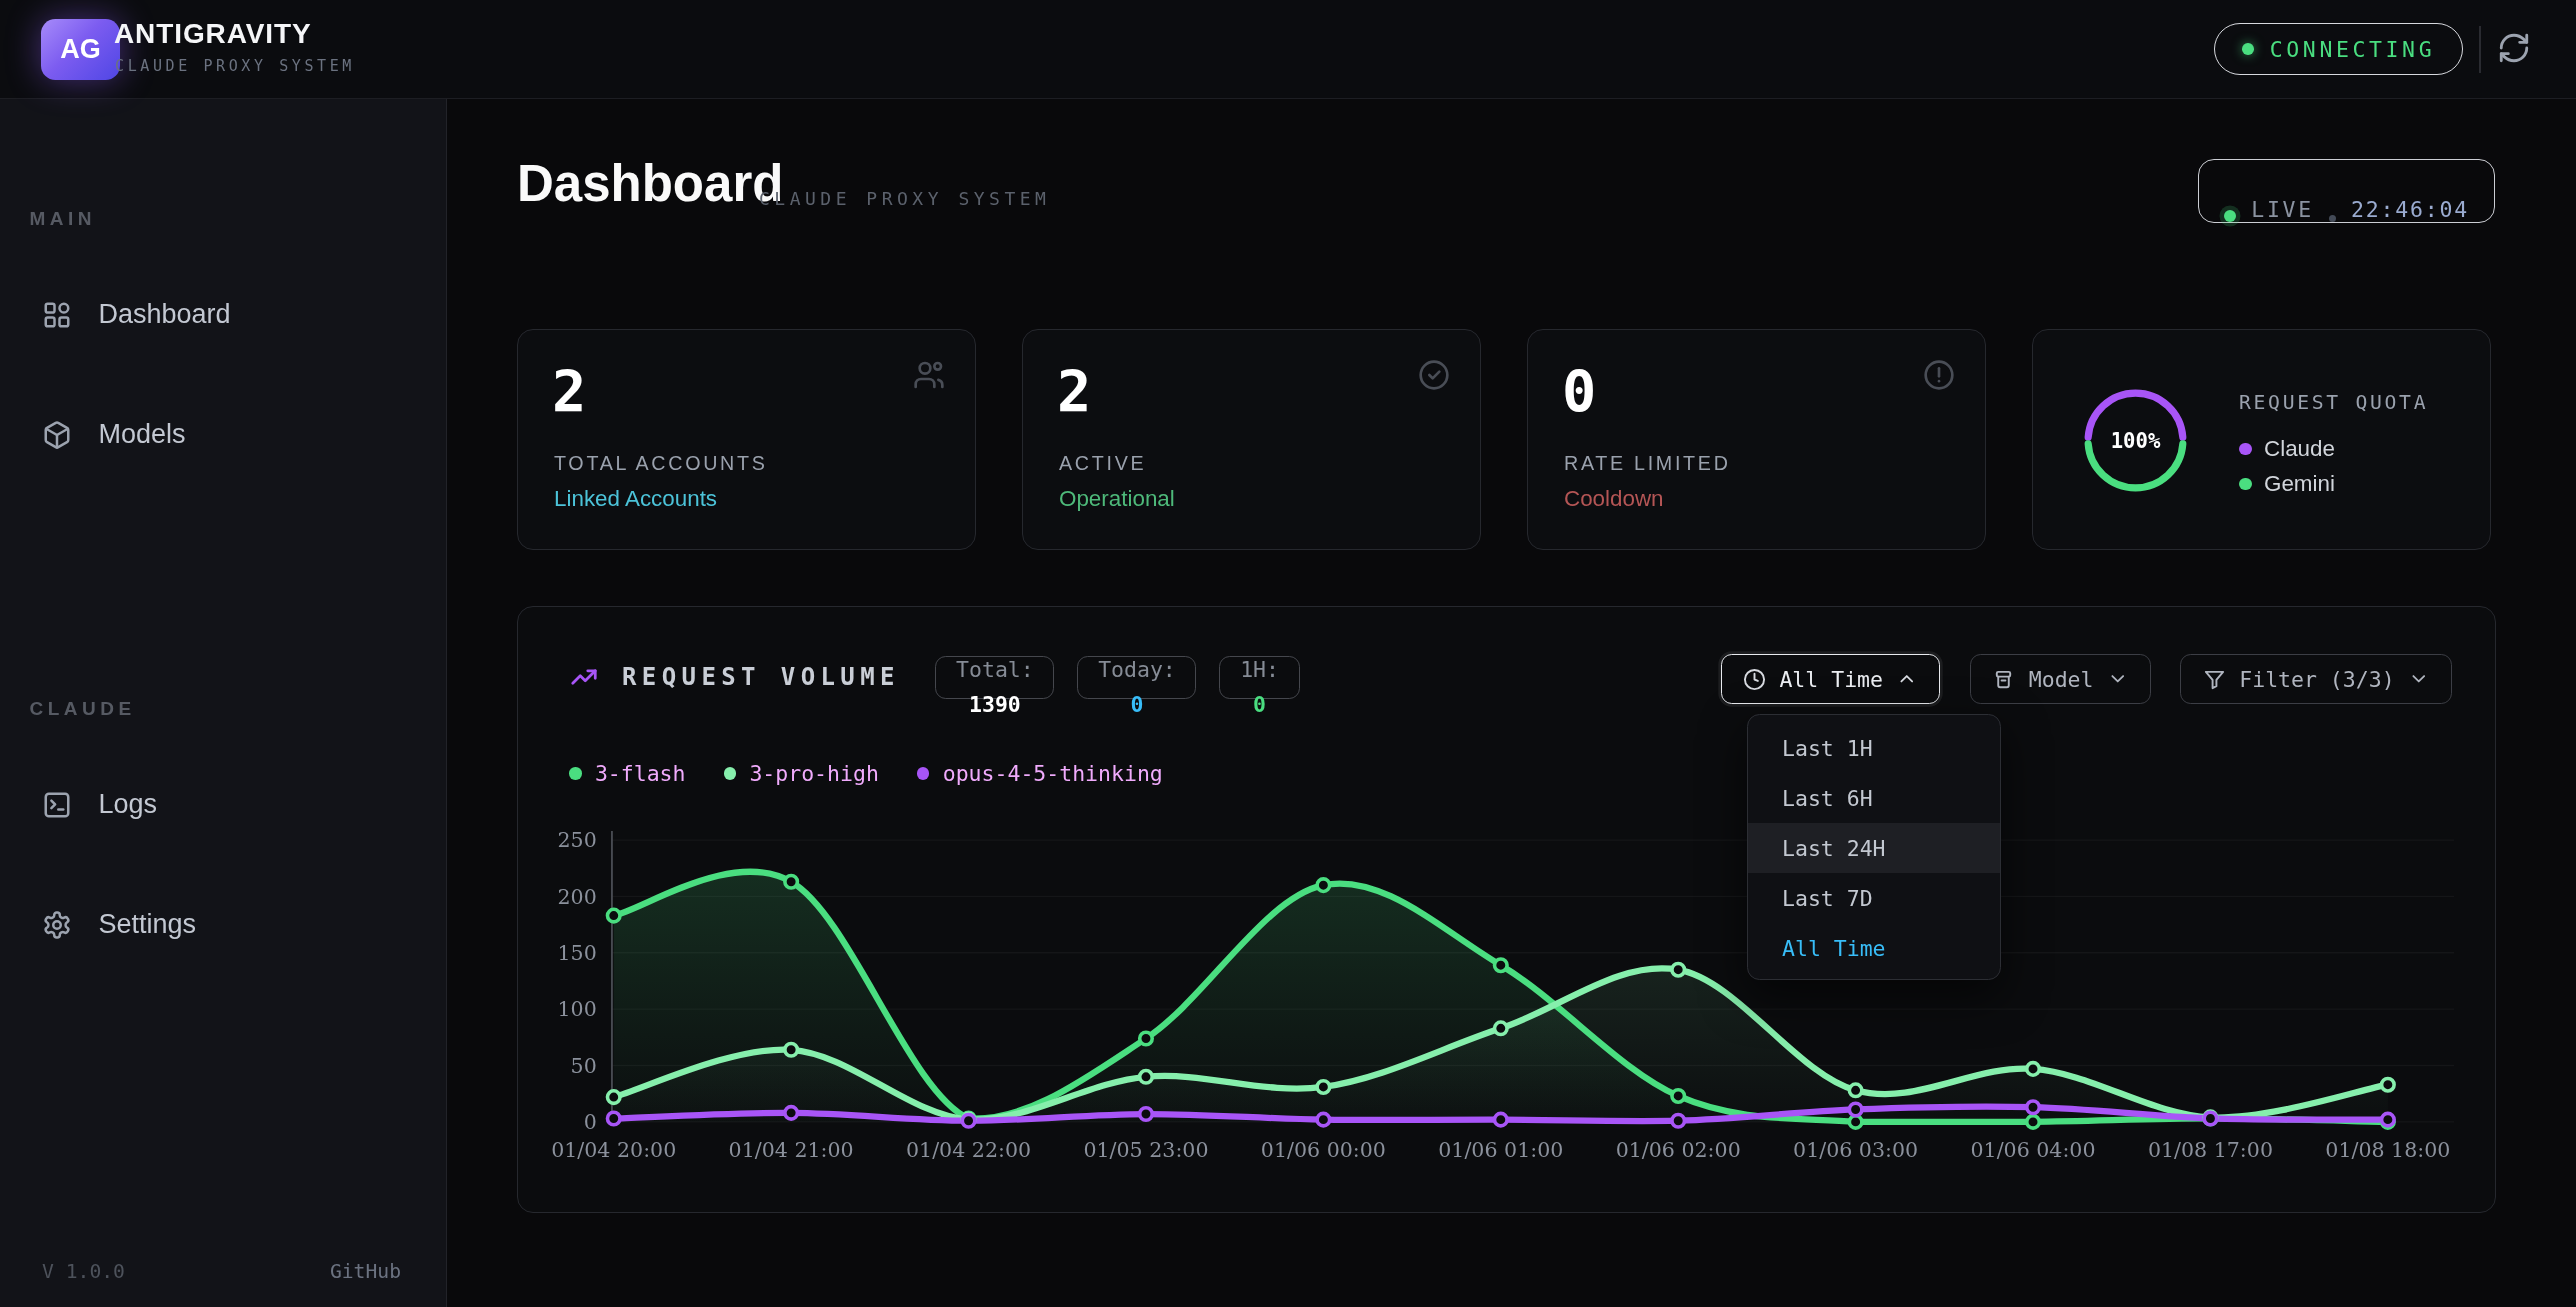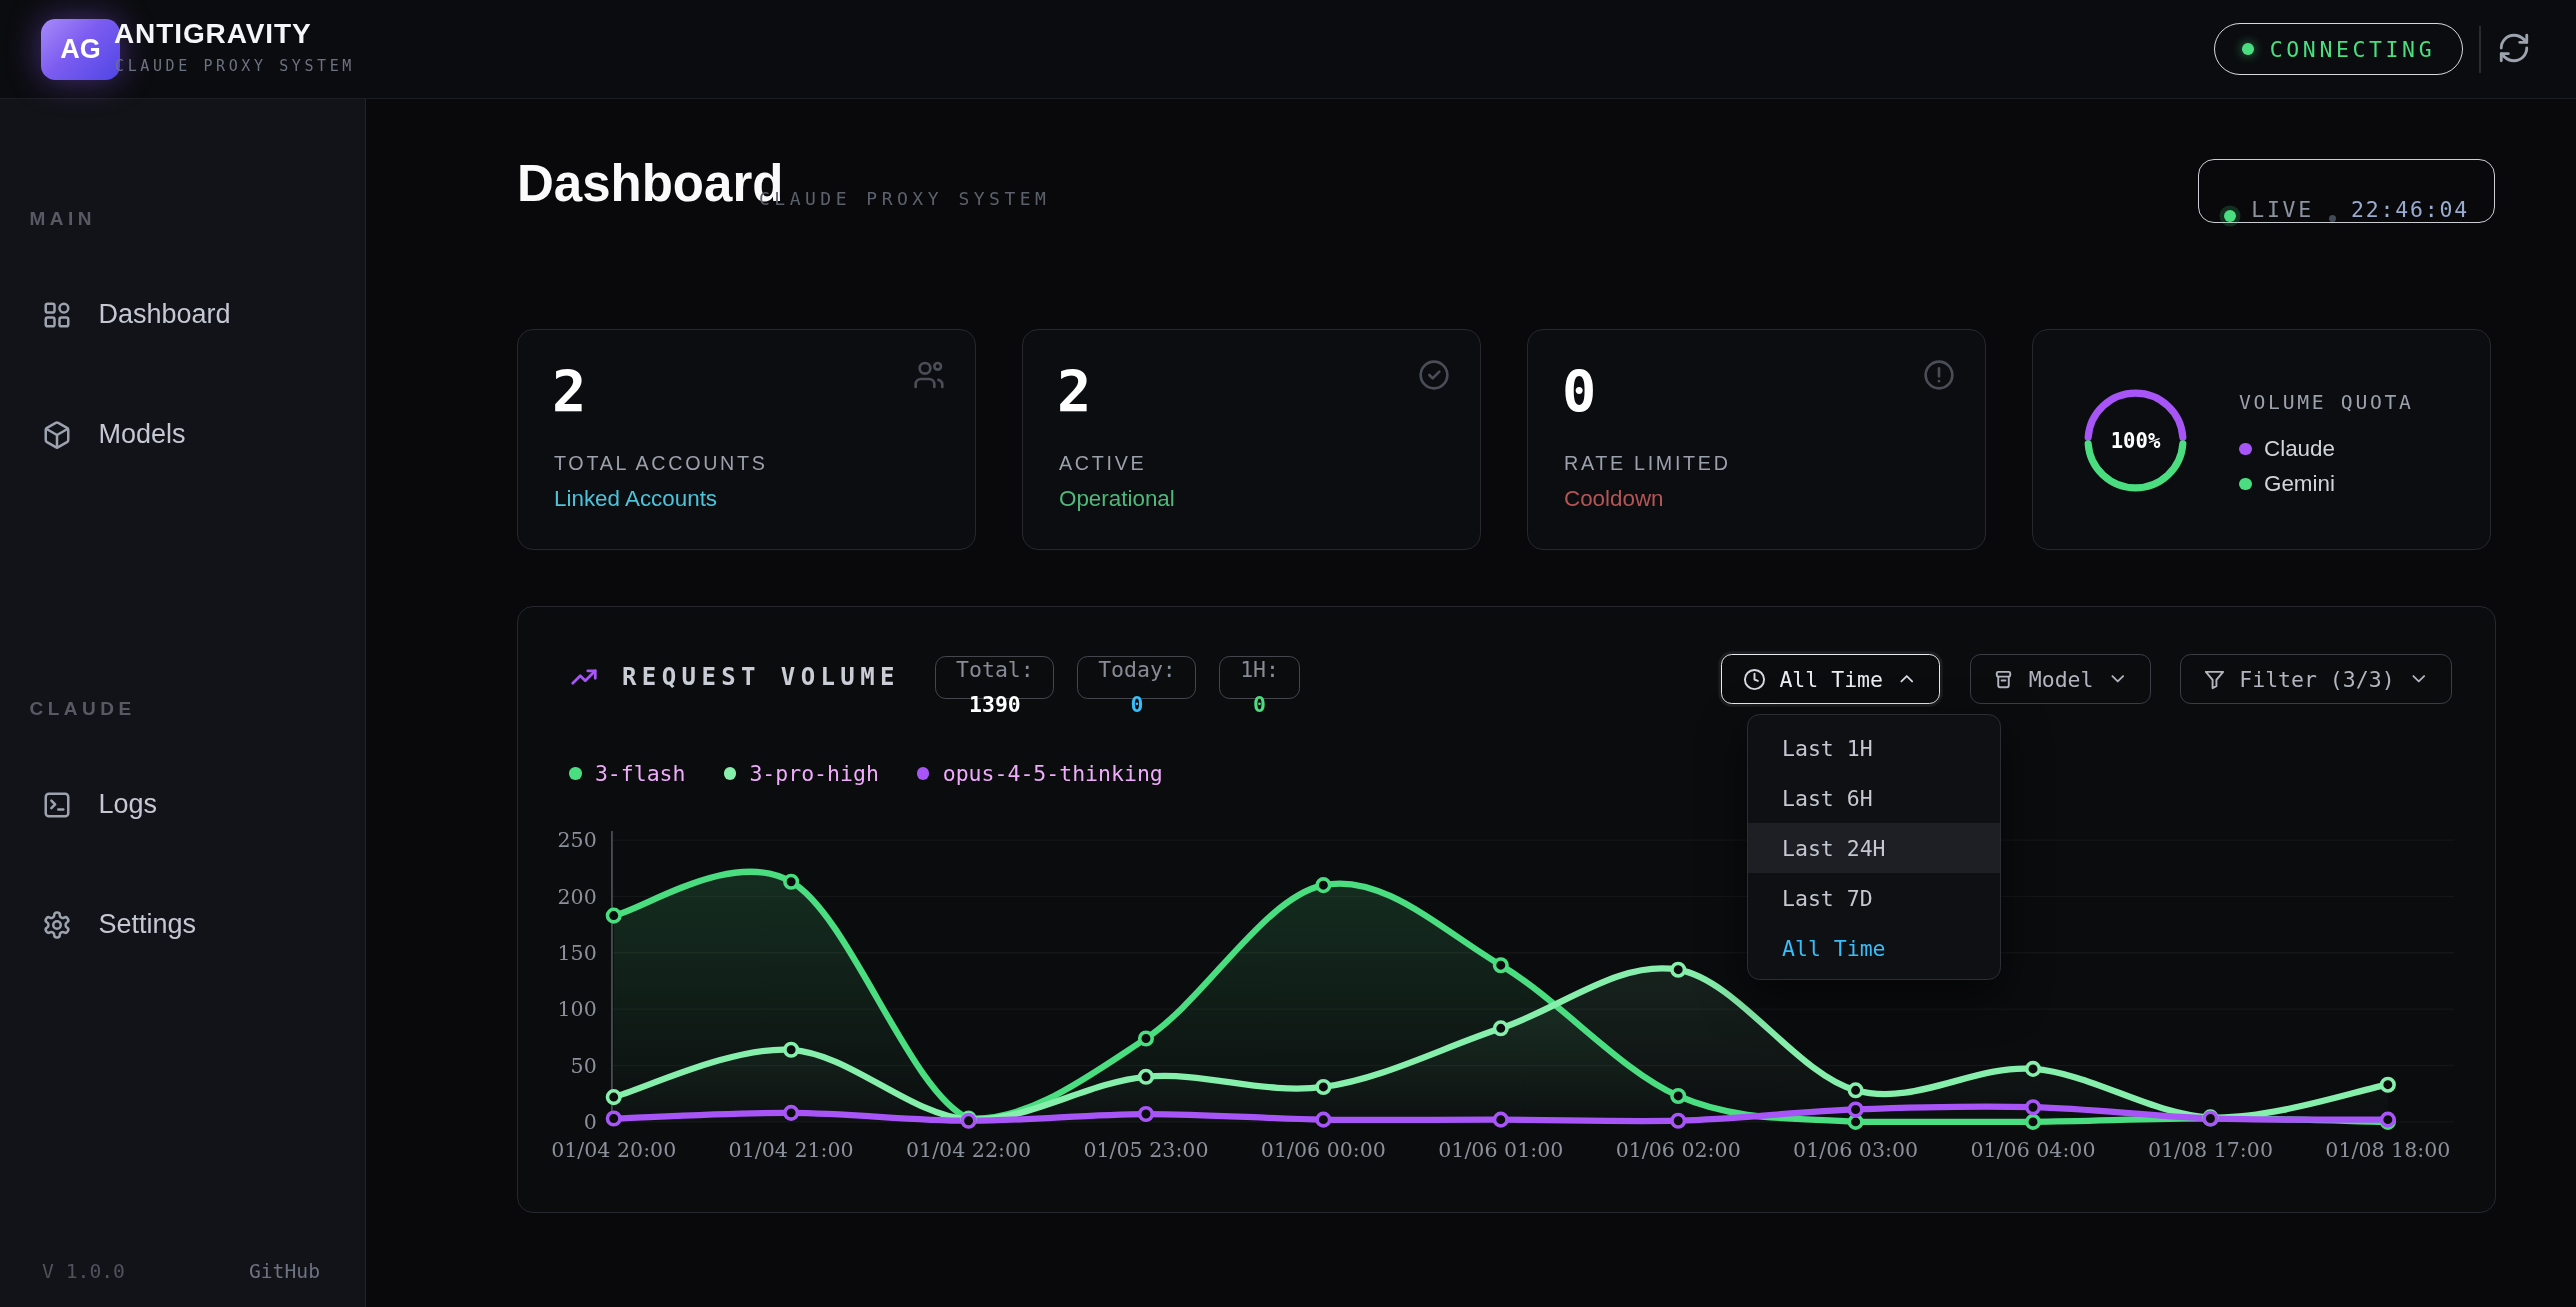--- a/index.html
+++ b/index.html
@@ -18,21 +18,21 @@
   .brand-title { position:absolute; left:114px; top:18px; font-size:28px; font-weight:bold; color:#f5f6f8; letter-spacing:0.9px; }
   .brand-sub { position:absolute; left:115px; top:57px; font-family:"DejaVu Sans Mono",monospace; font-size:15px; color:#6b7280; letter-spacing:3.6px; }
   .topbar-right { position:absolute; right:45px; top:0; height:100%; display:flex; align-items:center; gap:16px; }
   .conn-pill { display:flex; align-items:center; gap:16px; height:52px; padding:0 27px; border:1.8px solid #d7d9de; border-radius:894px;
                font-family:"DejaVu Sans Mono",monospace; font-size:21.5px; letter-spacing:3.6px; color:var(--green); }
   .conn-dot { width:11.6px; height:11.6px; border-radius:50%; background:var(--green); box-shadow:0 0 10.7px rgba(74,222,128,.6); }
   .vdiv { width:1.8px; height:47px; background:#2a2b31; }
   .icon-btn { background:none; border:none; color:#9ca3af; cursor:pointer; display:flex; }
 
   
-  .sidebar { position:absolute; top:99px; left:0; width:366px; bottom:0; background:#121318; border-right:1.8px solid #222329; z-index:20; }
+  .sidebar { position:absolute; top:99px; left:0; width:447px; bottom:0; background:#121318; border-right:1.8px solid #222329; z-index:20; }
   .side-header { position:absolute; left:29.5px; font-size:19px; font-weight:bold; letter-spacing:4.5px; color:#565a63; }
   .side-item { position:absolute; left:12.5px; right:12.5px; height:59px; display:flex; align-items:center; gap:27px; padding-left:29px; border-radius:10.7px; color:#c3c8d2; font-size:27px; cursor:pointer; }
   .side-item .nav-ic { color:#9ca3af; display:flex; }
   .side-footer-v { position:absolute; left:42px; bottom:25px; font-family:"DejaVu Sans Mono",monospace; font-size:19.7px; color:#4d525b; }
   .side-footer-g { position:absolute; right:45px; bottom:25px; font-family:"DejaVu Sans Mono",monospace; font-size:19.7px; color:#6b7280; cursor:pointer; }
 
   
   .content { position:absolute; top:99px; left:458px; right:0; bottom:0; background:#09090b; }
   .page-title { position:absolute; left:59px; top:55px; font-size:51px; font-weight:bold; color:#fafafa; }
   .page-sub { position:absolute; left:301px; top:89px; font-family:"DejaVu Sans Mono",monospace; font-size:18px; color:#5b616c; letter-spacing:4.5px; }
@@ -222,21 +222,21 @@
     </div>
 
     <div class="card quota-card">
       <div class="quota-ring-wrap">
         <svg width="111" height="111" viewBox="-62 -62 124 124">
           <path d="M -52.87 -3.70 A 53 53 0 0 1 52.87 -3.70" fill="none" stroke-width="8" stroke-linecap="round" style="stroke: rgb(168, 85, 247);"></path>
           <path d="M 52.87 3.70 A 53 53 0 0 1 -52.87 3.70" fill="none" stroke-width="8" stroke-linecap="round" style="stroke: rgb(74, 222, 128);"></path>
         </svg>
         <div class="quota-pct">100%</div>
       </div>
-      <div class="quota-label">VOLUME QUOTA</div>
+      <div class="quota-label">REQUEST QUOTA</div>
       <div class="quota-li" style="top:106px">
         <span class="dot" style="background: rgb(168, 85, 247);"></span>
         <span>Claude</span>
       </div>
       <div class="quota-li" style="top:141px">
         <span class="dot" style="background: rgb(74, 222, 128);"></span>
         <span>Gemini</span>
       </div>
     </div>
 

